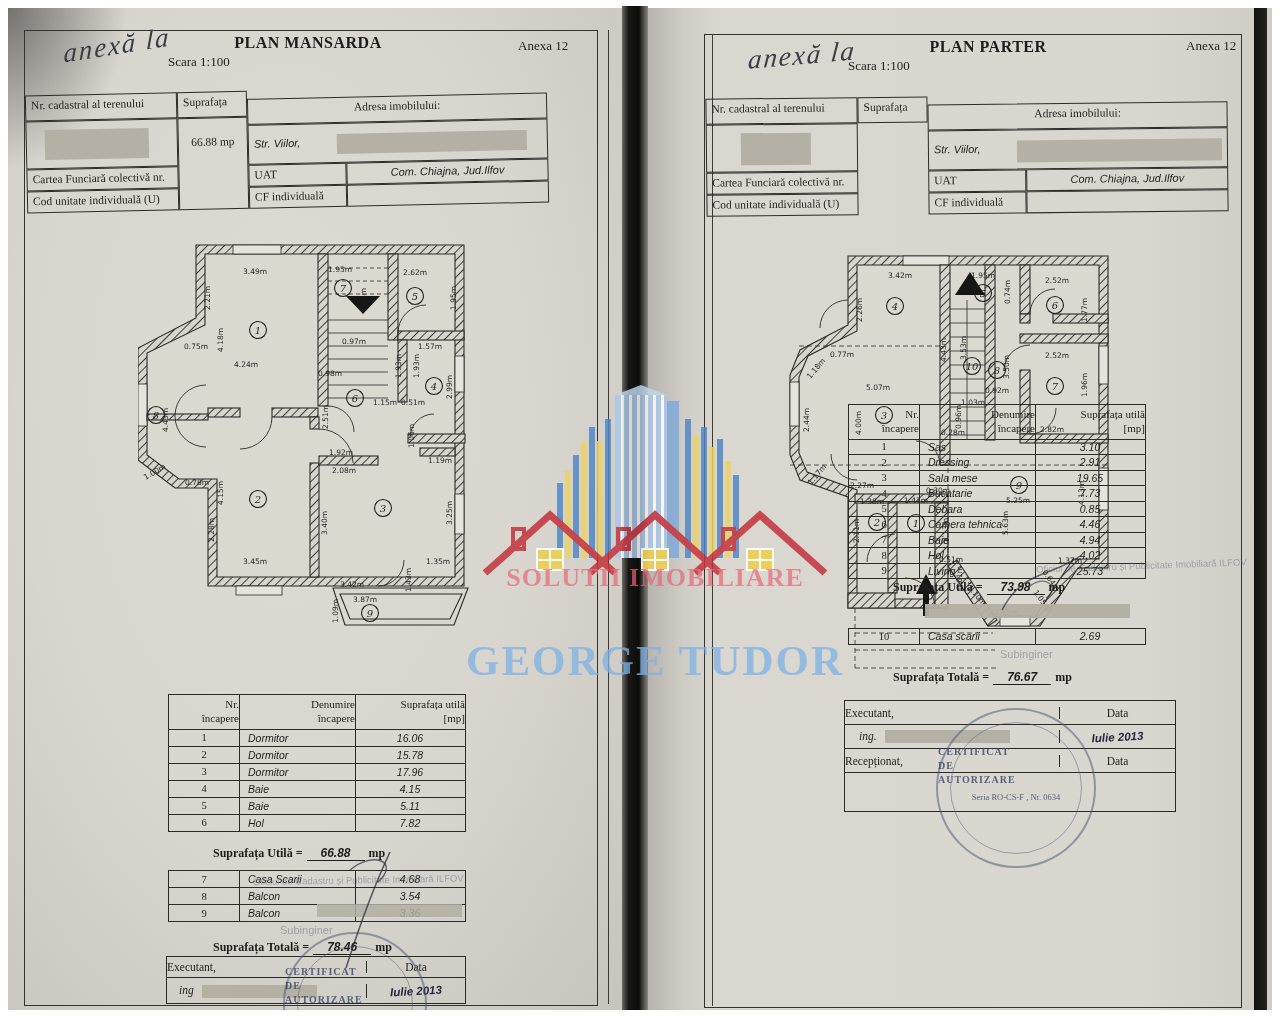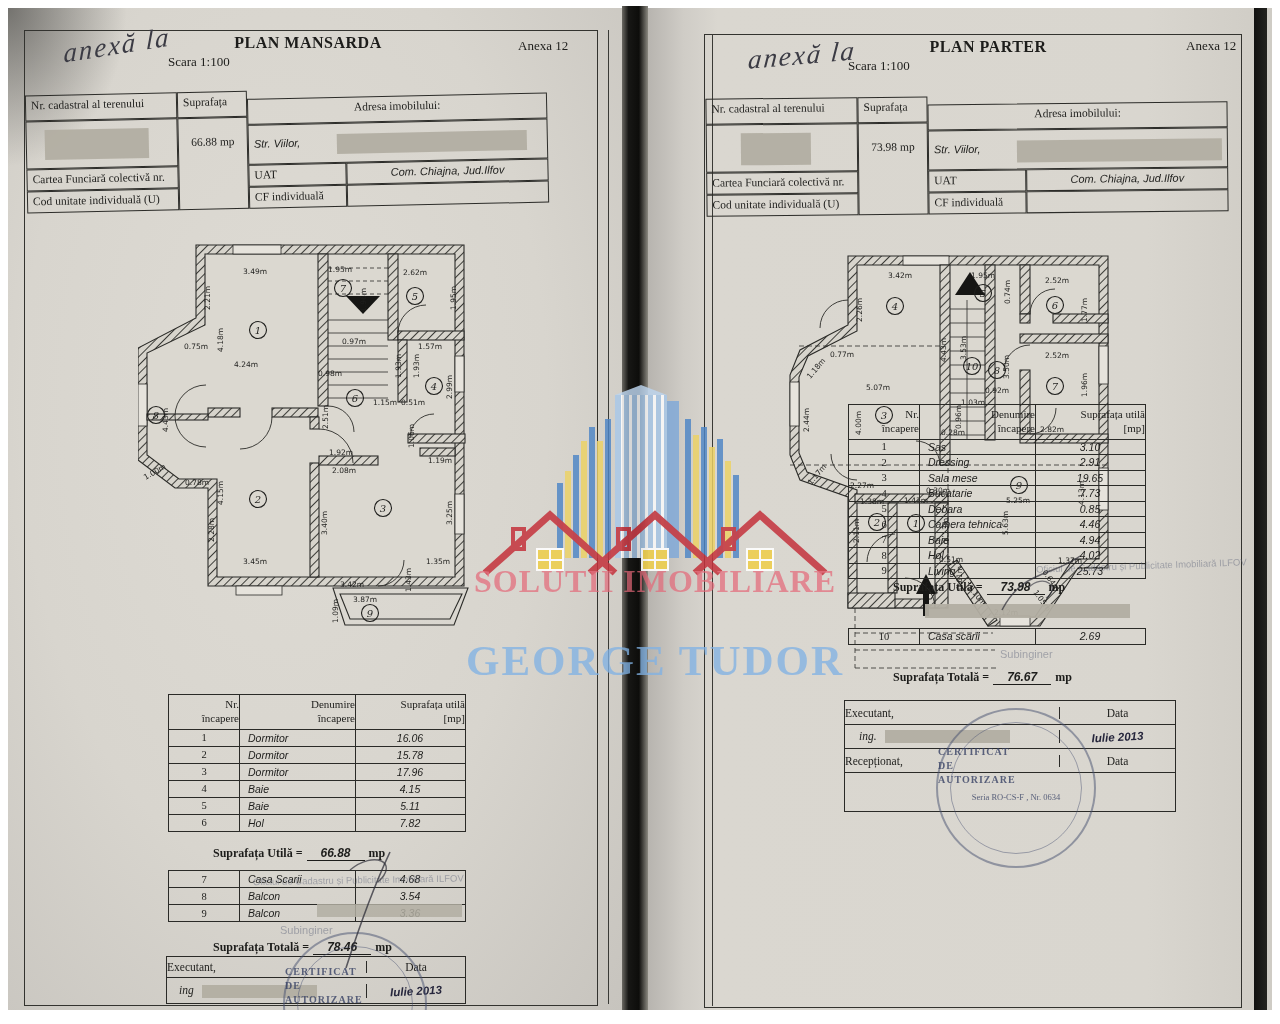--- a/index.html
+++ b/index.html
@@ -64,21 +64,21 @@
   .door{fill:none;stroke:#2b2b28;stroke-width:.9;}
   .thin{fill:none;stroke:#2b2b28;stroke-width:1.1;}
   .srung{stroke:#2b2b28;stroke-width:.8;}
   .dash{stroke:#2b2b28;stroke-width:.8;stroke-dasharray:5 3;fill:none;}
   .tri{fill:#161614;}
   .dim{font:7.5px "DejaVu Sans",sans-serif;fill:#1f1f1d;text-anchor:middle;}
   .roomc{fill:none;stroke:#1f1f1d;stroke-width:1.1;}
   .roomn{font:italic 10px "DejaVu Serif",serif;fill:#1f1f1d;text-anchor:middle;}
   
   #wm{position:absolute;left:465px;top:383px;width:380px;height:270px;pointer-events:none;opacity:.9;z-index:5;}
-  #wm .l1{position:absolute;top:180px;width:100%;text-align:center;font-size:32px;font-weight:600;
+  #wm .l1{position:absolute;top:180px;width:100%;text-align:center;font-size:26px;font-weight:600;
           letter-spacing:1px;color:rgba(228,104,120,.78);}
   #wm .l2{position:absolute;top:215px;width:100%;text-align:center;font-size:43px;font-weight:bold;
           letter-spacing:2px;color:rgba(128,178,228,.85);margin-top:38px;}
   .sig{position:absolute;pointer-events:none;}
 </style>
 </head>
 <body>
 
 <div id="shot">
 
@@ -353,21 +353,20 @@
     <div class="t anexa" style="left:538px;top:30px;">Anexa 12</div>
 
     <div class="info" style="left:58px;top:88px;transform:rotate(-0.6deg);">
       <div class="cell" style="left:0;top:0;width:152px;height:26px;">Nr. cadastral al terenului</div>
       <div class="cell" style="left:0;top:26px;width:152px;height:48px;">
           <span class="redact" style="left:34px;top:8px;width:70px;height:32px;"></span>
         </div>
       <div class="cell" style="left:0;top:74px;width:152px;height:22px;">Cartea Funciară colectivă nr.</div>
       <div class="cell" style="left:0;top:96px;width:152px;height:22px;">Cod unitate individuală (U)</div>
       <div class="cell" style="left:152px;top:0;width:70px;height:26px;">Suprafața</div>
-      <div class="cell" style="left:152px;top:26px;width:70px;height:92px;line-height:40px;text-align:center;">73.98 mp</div>
       <div class="cell" style="left:222px;top:8px;width:300px;height:26px;text-align:center;">Adresa imobilului:</div>
       <div class="cell ital" style="left:222px;top:34px;width:300px;height:40px;line-height:30px;">
         <span>Str. Viilor,</span>
         <span class="redact" style="left:88px;top:10px;width:205px;height:22px;"></span>
       </div>
       <div class="cell" style="left:222px;top:74px;width:98px;height:22px;">UAT</div>
       <div class="cell ital" style="left:320px;top:74px;width:202px;height:22px;text-align:center;">Com. Chiajna, Jud.Ilfov</div>
       <div class="cell" style="left:222px;top:96px;width:98px;height:22px;">CF individuală</div>
       <div class="cell" style="left:320px;top:96px;width:202px;height:22px;"></div>
     </div>

